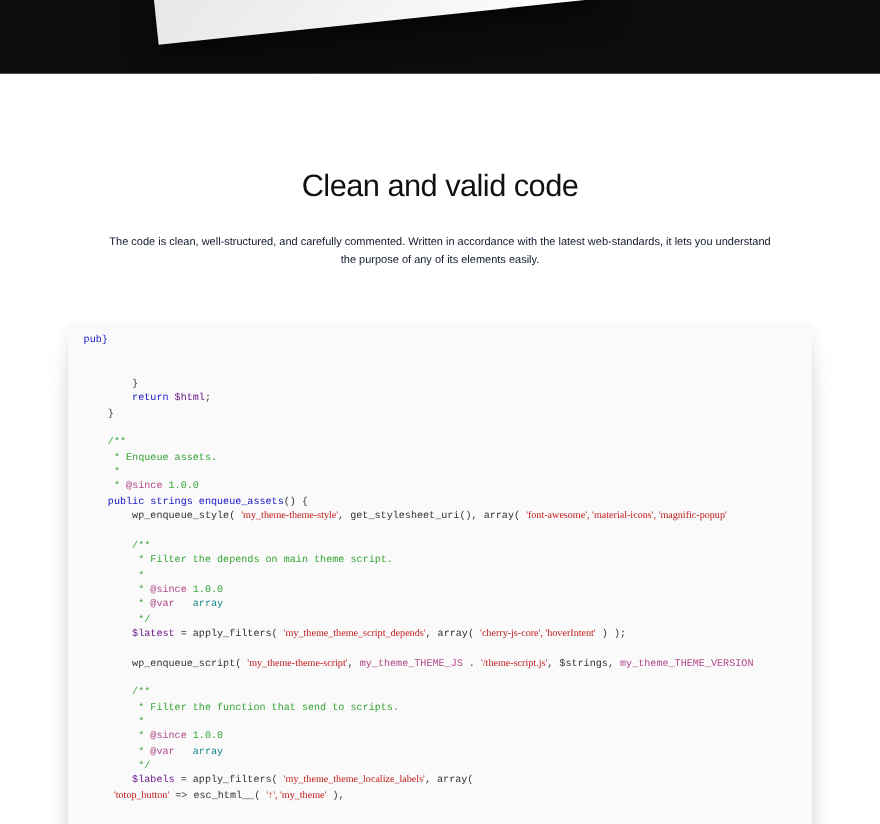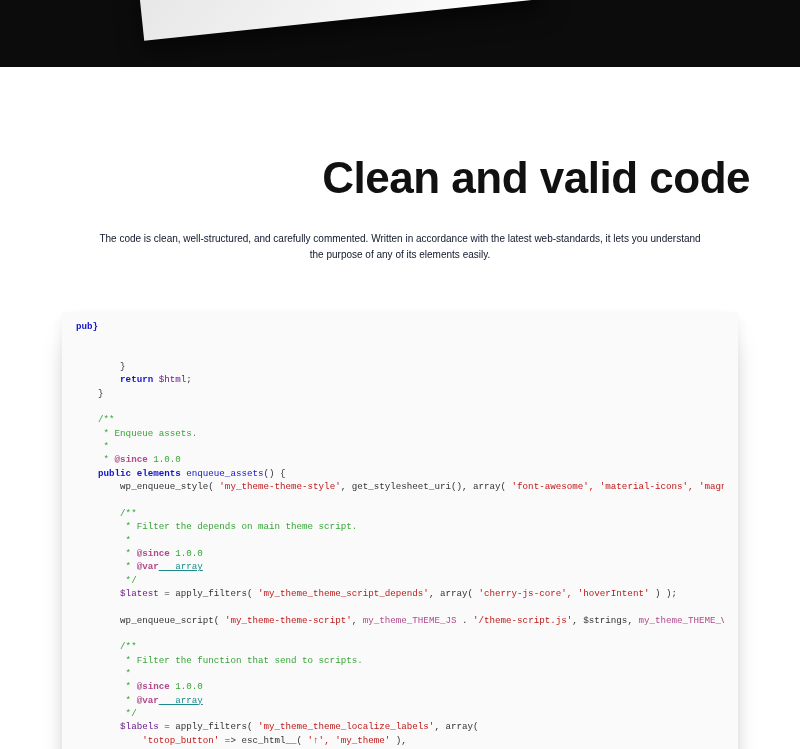--- a/index.html
+++ b/index.html
@@ -23,26 +23,25 @@
     height: 60px;
     background: linear-gradient(135deg, #e6e6e6, #ffffff);
     transform: rotate(-6deg);
     box-shadow: 0 10px 25px rgba(0,0,0,.6);
   }
   .section {
     text-align: center;
     padding: 86px 50px 30px;
   }
   .heading {
-    font-size: 44px;
-    font-weight: 700;
+    font-size: 28px;
+    font-weight: 400;
     letter-spacing: -0.5px;
     color: #111;
     margin-bottom: 28px;
-    text-align: right;
   }
   .subtext {
     font-size: 10px;
     line-height: 1.55;
     color: #0f172a;
     max-width: 610px;
     margin: 0 auto;
   }
   .code-wrap {
     margin: 20px 62px 90px;
@@ -52,28 +51,28 @@
     text-align: left;
   }
   pre.code {
     font-family: "Courier New", Consolas, monospace;
     font-size: 9.2px;
     line-height: 1.45;
     color: #333;
     white-space: pre;
     overflow: hidden;
   }
-  .kw   { color: #1414c8; font-weight: bold; }     
+  .kw   { color: #1414c8; font-weight: normal; }     
   .var  { color: #6a1a8a; }                         
   .fn   { color: #1414c8; }                         
-  .str  { color: #c01818; }                         
+  .str  { color: #c01818; font-family: Liberation Serif, serif; }                         
   .con  { color: #b04a8a; }                         
   .cmt  { color: #37a537; font-style: normal; }     
-  .tag  { color: #b04a8a; font-weight: bold; }      
-  .arr  { color: #1a8a8a; text-decoration: underline; }
+  .tag  { color: #b04a8a; font-weight: normal; }      
+  .arr  { color: #1a8a8a; }
 </style>
 </head>
 <body>
 
 <div class="top-band"></div>
 
 <section class="section">
   <h2 class="heading">Clean and valid code</h2>
   <p class="subtext">The code is clean, well-structured, and carefully commented. Written in accordance with the latest web-standards, it lets you understand the purpose of any of its elements easily.</p>
 </section>
@@ -83,21 +82,21 @@
 
 
 <span>        }</span>
 <span class="kw">        return</span><span class="var"> $html</span><span>;</span>
 <span>    }</span>
 
 <span class="cmt">    /**</span>
 <span class="cmt">     * Enqueue assets.</span>
 <span class="cmt">     *</span>
 <span class="cmt">     * </span><span class="tag">@since</span><span class="cmt"> 1.0.0</span>
-<span class="kw">    public elements</span><span class="fn"> enqueue_assets</span><span>() {</span>
+<span class="kw">    public strings</span><span class="fn"> enqueue_assets</span><span>() {</span>
 <span>        wp_enqueue_style( </span><span class="str">'my_theme-theme-style'</span><span>, get_stylesheet_uri(), array( </span><span class="str">'font-awesome'</span><span class="str">, 'material-icons'</span><span class="str">, 'magnific-popup'</span>
 
 <span class="cmt">        /**</span>
 <span class="cmt">         * Filter the depends on main theme script.</span>
 <span class="cmt">         *</span>
 <span class="cmt">         * </span><span class="tag">@since</span><span class="cmt"> 1.0.0</span>
 <span class="cmt">         * </span><span class="tag">@var</span><span class="arr">   array</span>
 <span class="cmt">         */</span>
 <span class="var">        $latest</span><span> = apply_filters( </span><span class="str">'my_theme_theme_script_depends'</span><span>, array( </span><span class="str">'cherry-js-core'</span><span class="str">, 'hoverIntent'</span><span> ) );</span>
 

